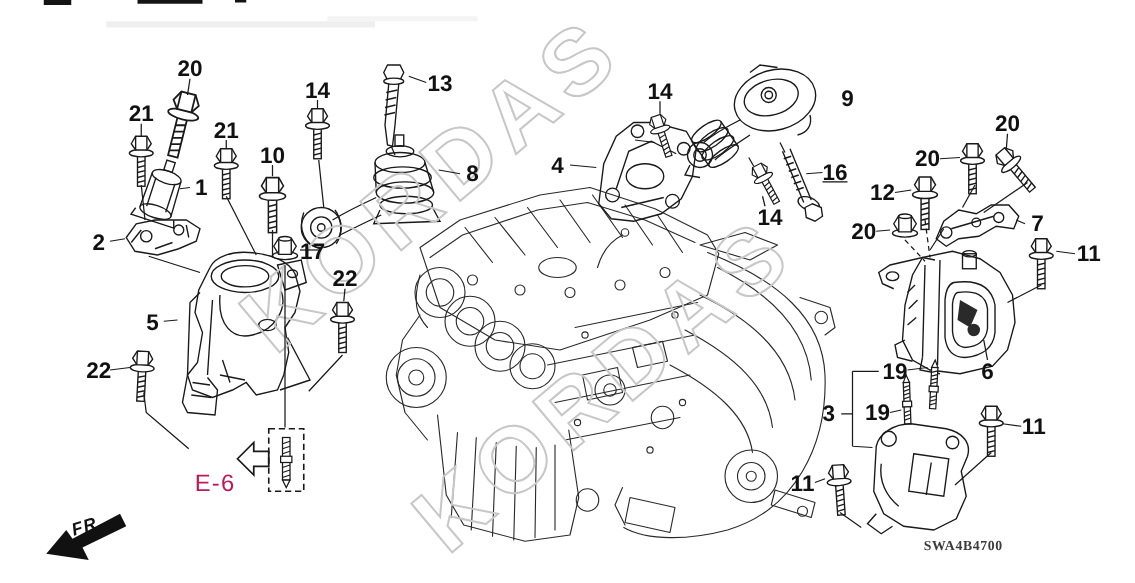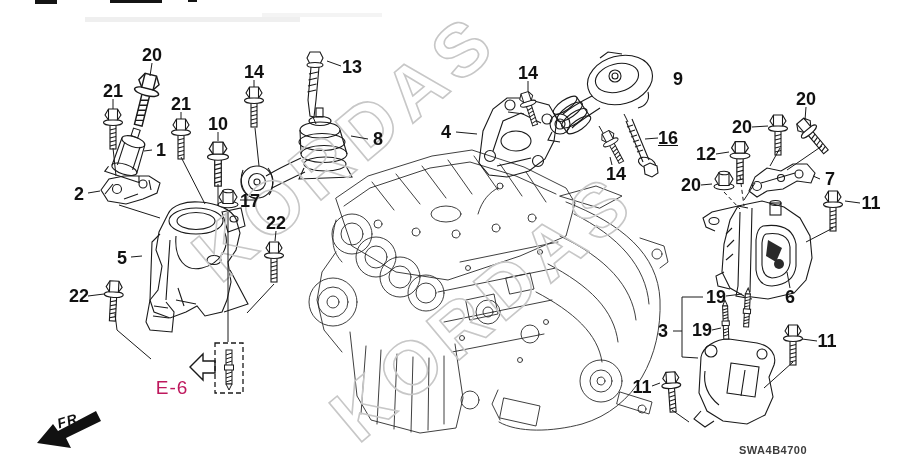--- a/index.html
+++ b/index.html
@@ -20,22 +20,22 @@
   .fr-label{
     position:absolute;left:57px;top:412px;transform:rotate(-17deg);
     font-weight:bold;font-style:italic;font-size:14px;color:#111;z-index:6;letter-spacing:1px;
   }
   .site-watermark{
     position:absolute;left:118px;top:426px;
     font-size:30px;color:#a9a9a9;z-index:4;letter-spacing:0.5px;
     font-family:"Liberation Sans",sans-serif;
   }
   .diagram-code{
-    position:absolute;left:739px;top:444px;
-    font-size:11px;font-weight:bold;color:#3c3c3c;letter-spacing:0.5px;z-index:5;
+    position:absolute;left:739px;top:431px;
+    font-size:11px;font-weight:bold;color:#3c3c3c;letter-spacing:0.5px;z-index:5;font-family:Liberation Serif, serif;
   }
 </style>
 </head>
 <body>
 
 <div class="stage">
 
   <svg width="908" height="466" viewBox="0 0 908 466">
     <defs>
       <g id="boltv" stroke="#1a1a1a" stroke-width="1.1" fill="#fff">

